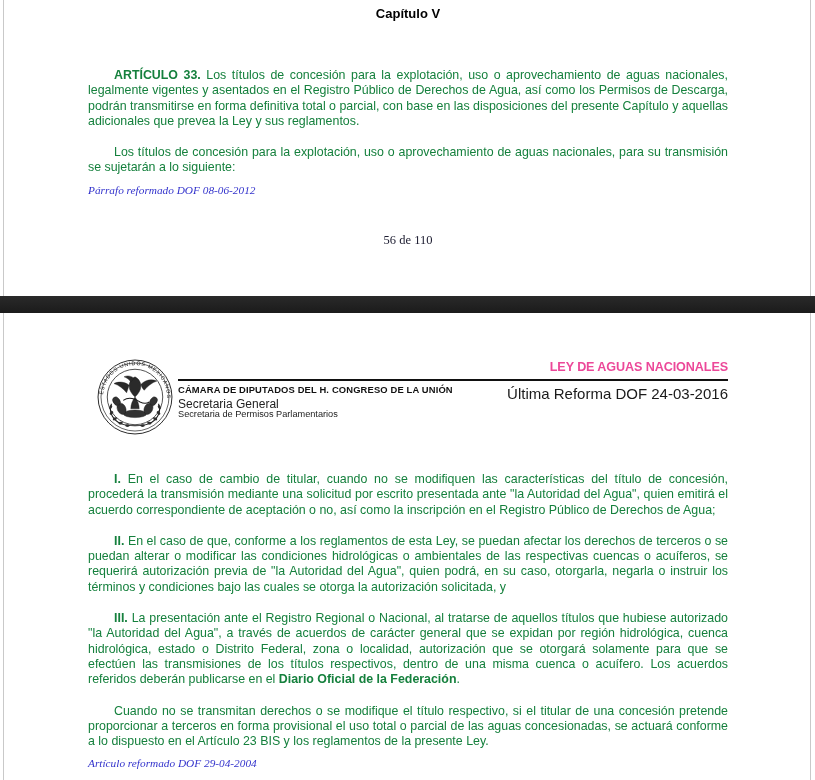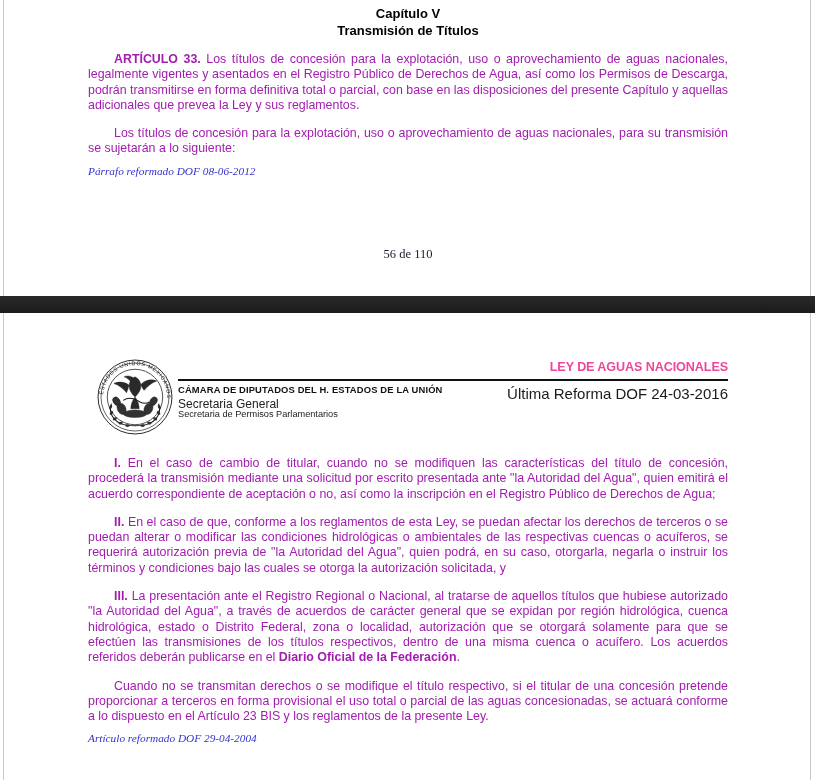--- a/index.html
+++ b/index.html
@@ -49,26 +49,26 @@
 
   
   .doc-body {
     position: absolute;
     left: 88px;
     width: 640px;
     color: #000000;
   }
 
   p.para {
-    margin: 0 0 13px 0;
+    margin: 16px 0 13px 0;
     font-size: 12.4px;
     line-height: 15.3px;
     text-align: justify;
     text-indent: 26px;
-    color: #a21caf;
+    color: #15803d;
     -webkit-font-smoothing: antialiased;
   }
 
   .b { font-weight: bold; }
 
   
   .chapter-heading {
     position: absolute;
     left: 88px;
     width: 640px;
@@ -189,30 +189,29 @@
 </style>
 </head>
 <body>
 
 <div class="viewer">
 
   <div class="page-frame page-one"></div>
 
   <div class="chapter-heading">
     <div>Capítulo V</div>
-    <div>Transmisión de Títulos</div>
   </div>
 
   <div class="doc-body" style="top:52px;">
     <p class="para"><span class="b">ARTÍCULO 33.</span><span> Los títulos de concesión para la explotación, uso o aprovechamiento de aguas nacionales, legalmente vigentes y asentados en el Registro Público de Derechos de Agua, así como los Permisos de Descarga, podrán transmitirse en forma definitiva total o parcial, con base en las disposiciones del presente Capítulo y aquellas adicionales que prevea la Ley y sus reglamentos.</span></p>
     <p class="para">Los títulos de concesión para la explotación, uso o aprovechamiento de aguas nacionales, para su transmisión se sujetarán a lo siguiente:</p>
     <p class="reform-note">Párrafo reformado DOF 08-06-2012</p>
   </div>
 
-  <div class="page-number" style="top:247px;">56 de 110</div>
+  <div class="page-number" style="top:233px;">56 de 110</div>
 
   <div class="page-gap"></div>
 
   <div class="page-frame page-two"></div>
 
   <div class="letterhead">
 
     <svg class="seal" viewBox="0 0 100 100">
       <defs>
         <path id="circPath" d="M 50,50 m -38,0 a 38,38 0 1,1 76,0 a 38,38 0 1,1 -76,0"></path>
@@ -257,21 +256,21 @@
         <ellipse cx="74" cy="76" rx="2.6" ry="1.6" transform="rotate(25 74 76)"></ellipse>
         <ellipse cx="67" cy="81" rx="2.6" ry="1.6" transform="rotate(5 67 81)"></ellipse>
         <ellipse cx="59" cy="84" rx="2.6" ry="1.6"></ellipse>
       </g>
     </svg>
 
     <div class="lh-right">
       <div class="lh-toptitle">LEY DE AGUAS NACIONALES</div>
       <hr class="lh-rule">
       <div class="lh-reform">Última Reforma DOF 24-03-2016</div>
-      <div class="lh-camara">CÁMARA DE DIPUTADOS DEL H. ESTADOS DE LA UNIÓN</div>
+      <div class="lh-camara">CÁMARA DE DIPUTADOS DEL H. CONGRESO DE LA UNIÓN</div>
       <div class="lh-sec1">Secretaria General</div>
       <div class="lh-sec2">Secretaria de Permisos Parlamentarios</div>
     </div>
   </div>
 
   <div class="page2-body">
 
     <p class="para"><span class="b">I.</span><span> En el caso de cambio de titular, cuando no se modifiquen las características del título de concesión, procederá la transmisión mediante una solicitud por escrito presentada ante "la Autoridad del Agua", quien emitirá el acuerdo correspondiente de aceptación o no, así como la inscripción en el Registro Público de Derechos de Agua;</span></p>
 
     <p class="para"><span class="b">II.</span><span> En el caso de que, conforme a los reglamentos de esta Ley, se puedan afectar los derechos de terceros o se puedan alterar o modificar las condiciones hidrológicas o ambientales de las respectivas cuencas o acuíferos, se requerirá autorización previa de "la Autoridad del Agua", quien podrá, en su caso, otorgarla, negarla o instruir los términos y condiciones bajo las cuales se otorga la autorización solicitada, y</span></p>

